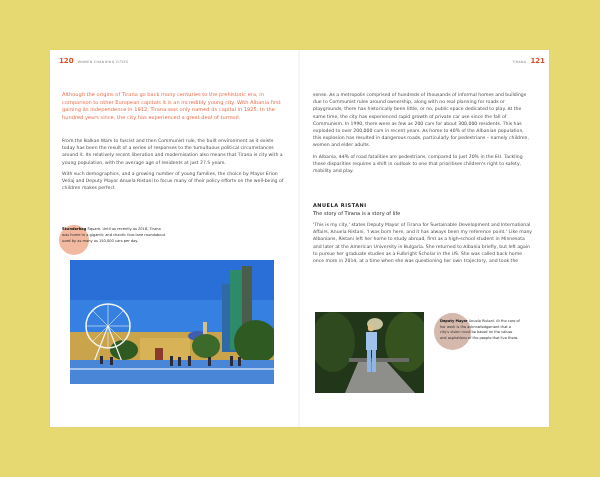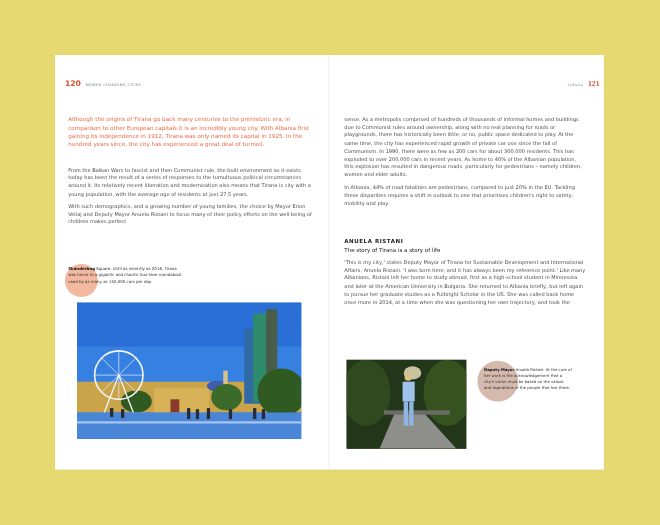--- a/index.html
+++ b/index.html
@@ -11,38 +11,38 @@
       font-family: "DejaVu Sans", sans-serif;
     }
     .spread {
       position: absolute;
       left: 50px; top: 50px;
       width: 499px; height: 377px;
       background: #ffffff;
       box-shadow: 0 0 1px rgba(0,0,0,0.08);
     }
     .page {
-      position: absolute; top: 0; height: 377px; margin-top: 15px;
+      position: absolute; top: 0; height: 377px;
     }
     .page.left { left: 0; width: 249px; }
     .page.right { left: 249px; width: 250px; }
     .gutter {
       position: absolute; left: 248px; top: 0; width: 2px; height: 377px;
       background: linear-gradient(to right, rgba(0,0,0,0.02), rgba(0,0,0,0.05), rgba(0,0,0,0.02));
     }
 
     .runhead {
       position: absolute; top: 7px;
       font-size: 3.2px; letter-spacing: 0.4px; color: #777;
       text-transform: uppercase;
       display: flex; align-items: baseline; gap: 4px;
     }
     .runhead .pnum { font-size: 7px; color: #d9502a; font-weight: bold; letter-spacing: 0; }
     .runhead.left { left: 9px; }
-    .runhead.right { right: 4px; font-family: Liberation Serif, serif; }
+    .runhead.right { right: 4px; }
 
     .lead {
       position: absolute; left: 12px; top: 41px; width: 222px;
       font-size: 5.1px; line-height: 7.6px; color: #ea6a45;
       margin: 0;
     }
     .body-text {
       margin: 0 0 4px 0;
       font-size: 4.6px; line-height: 7.2px; color: #4a4a4a;
     }

